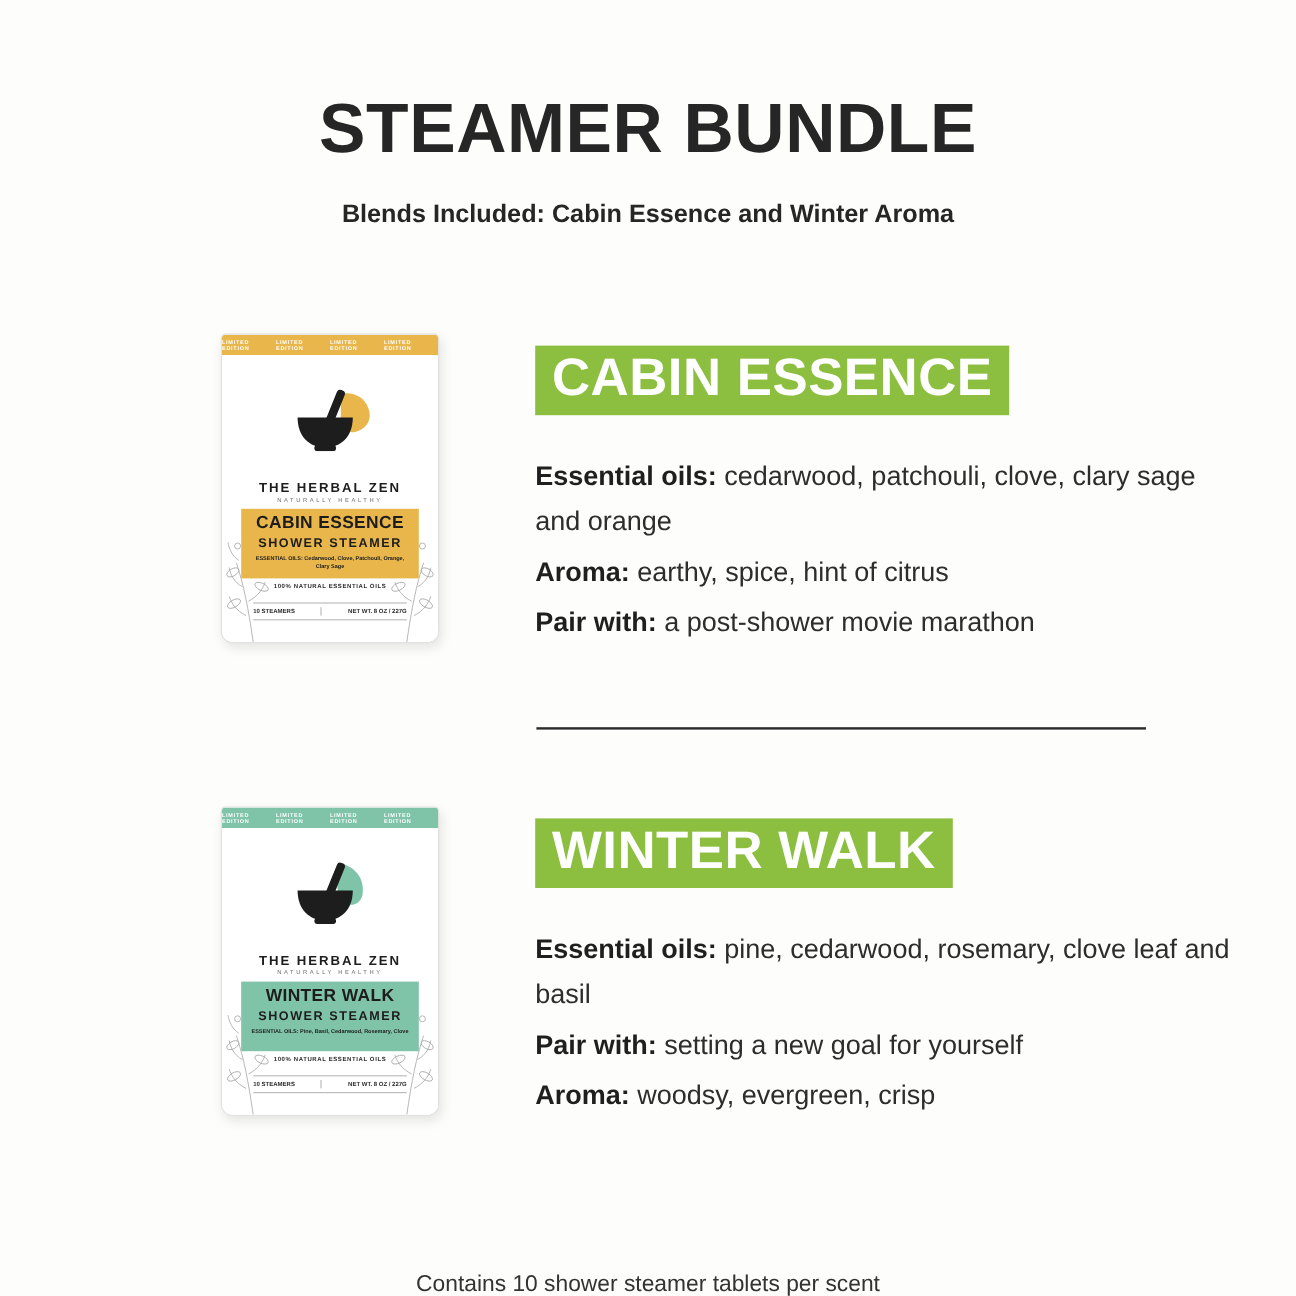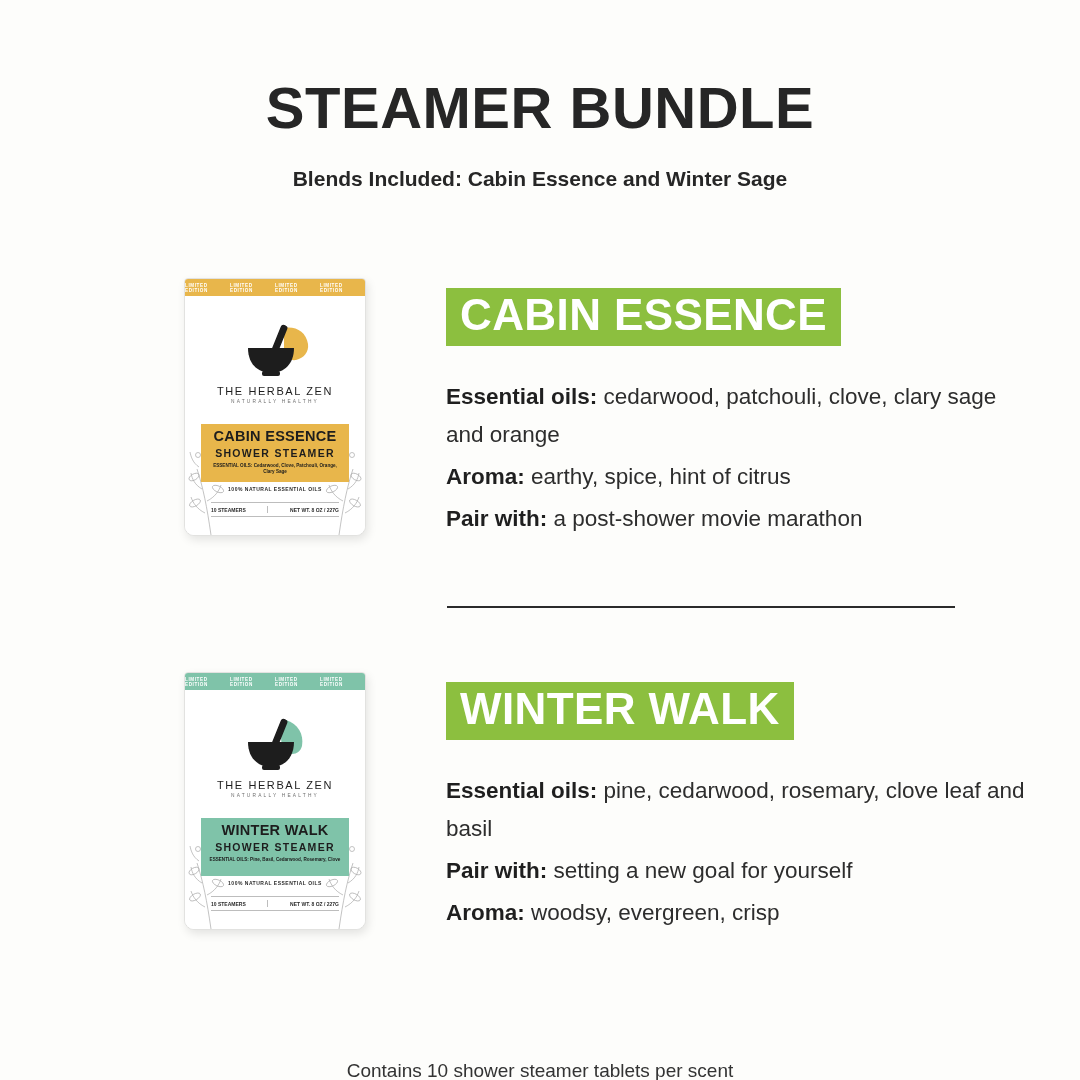--- a/index.html
+++ b/index.html
@@ -147,23 +147,23 @@
     top: 26px; left: 0; right: 0;
     text-align: center;
   }
   .mortar {
     position: relative;
     display: inline-block;
     width: 86px;
     height: 54px;
   }
   .brand {
-    margin-top: 5px;
+    margin-top: 20px;
     font-size: 11px;
-    font-weight: 400;
+    font-weight: 700;
     letter-spacing: 1.6px;
     color: #1d1d1d;
   }
   .brand-sub {
     font-size: 4.8px;
     letter-spacing: 2.2px;
     color: #6f6f6f;
     margin-top: 2px;
   }
 
@@ -225,21 +225,21 @@
   }
   .foot-sep { width: 1px; height: 7px; background: #bdbdbd; }
 </style>
 </head>
 <body>
 
 <div class="page">
 
   <div class="header">
     <div class="title">STEAMER BUNDLE</div>
-    <div class="subtitle">Blends Included: Cabin Essence and Winter Sage</div>
+    <div class="subtitle">Blends Included: Cabin Essence and Winter Aroma</div>
   </div>
 
   <div class="block" id="block-cabin">
 
     <div class="pouch-wrap">
       <div class="pouch">
         <div class="pouch-top top-cabin">
           <span>LIMITED EDITION</span>
           <span>LIMITED EDITION</span>
           <span>LIMITED EDITION</span>

